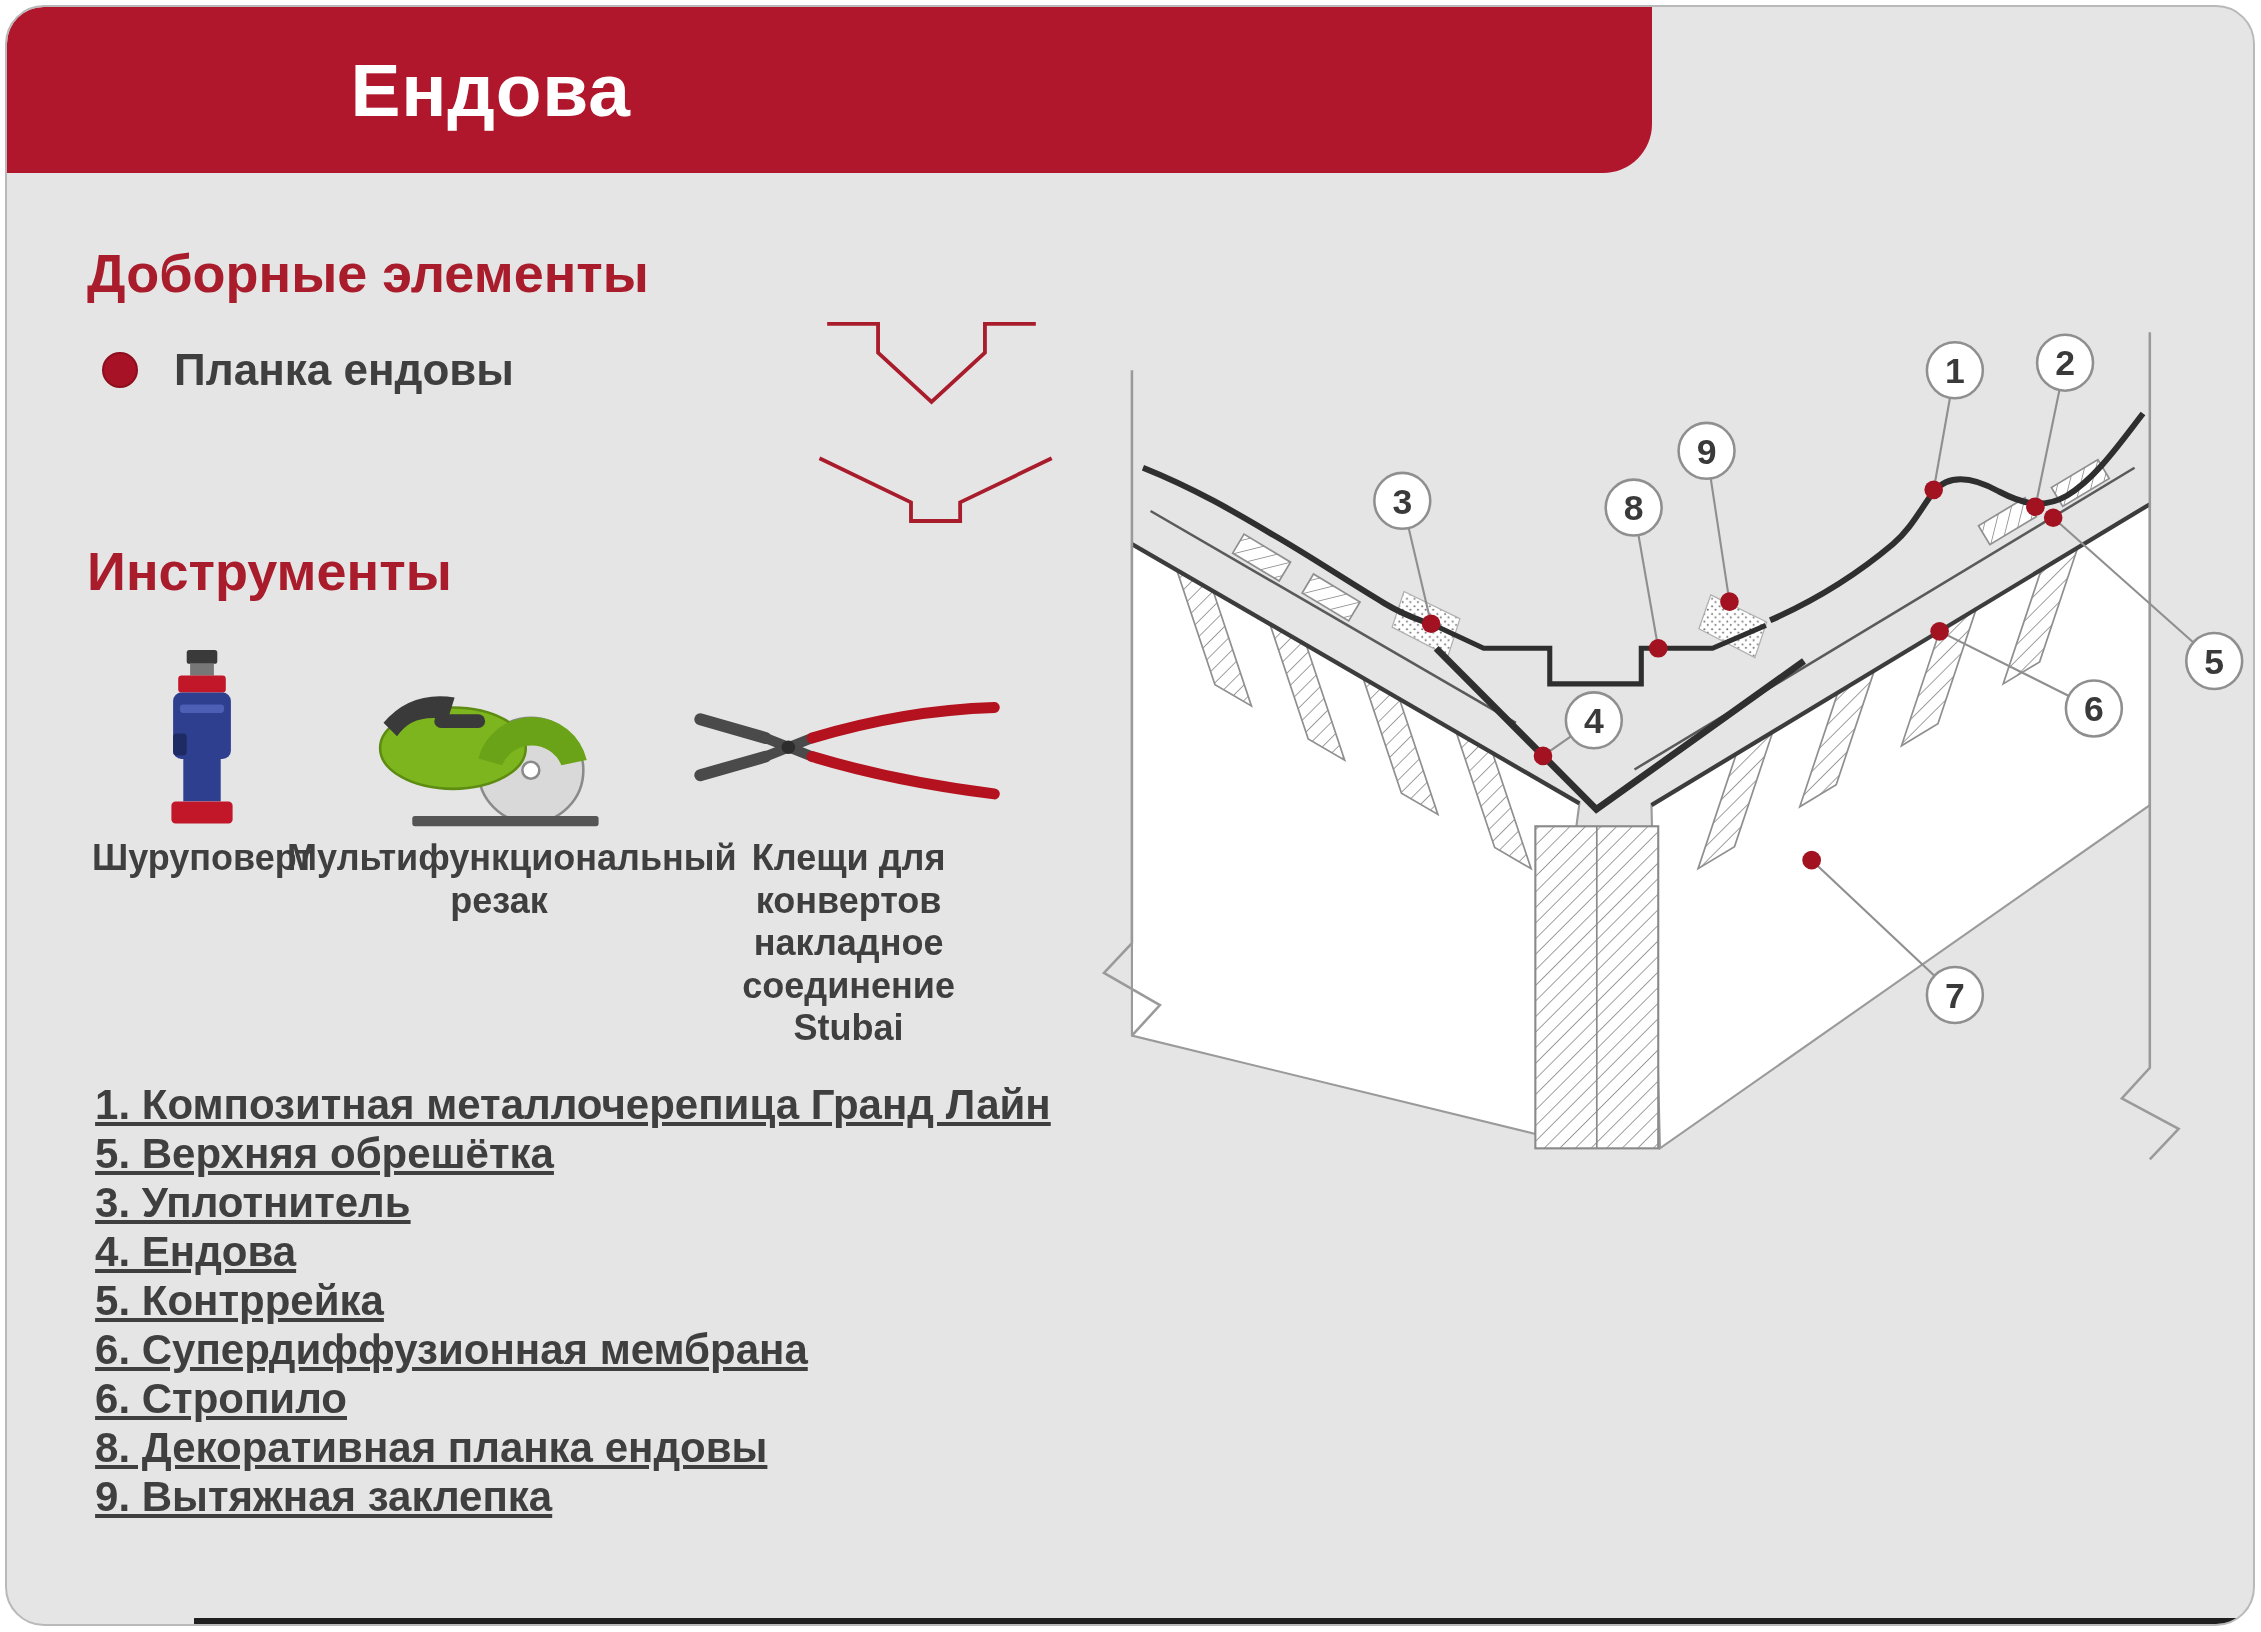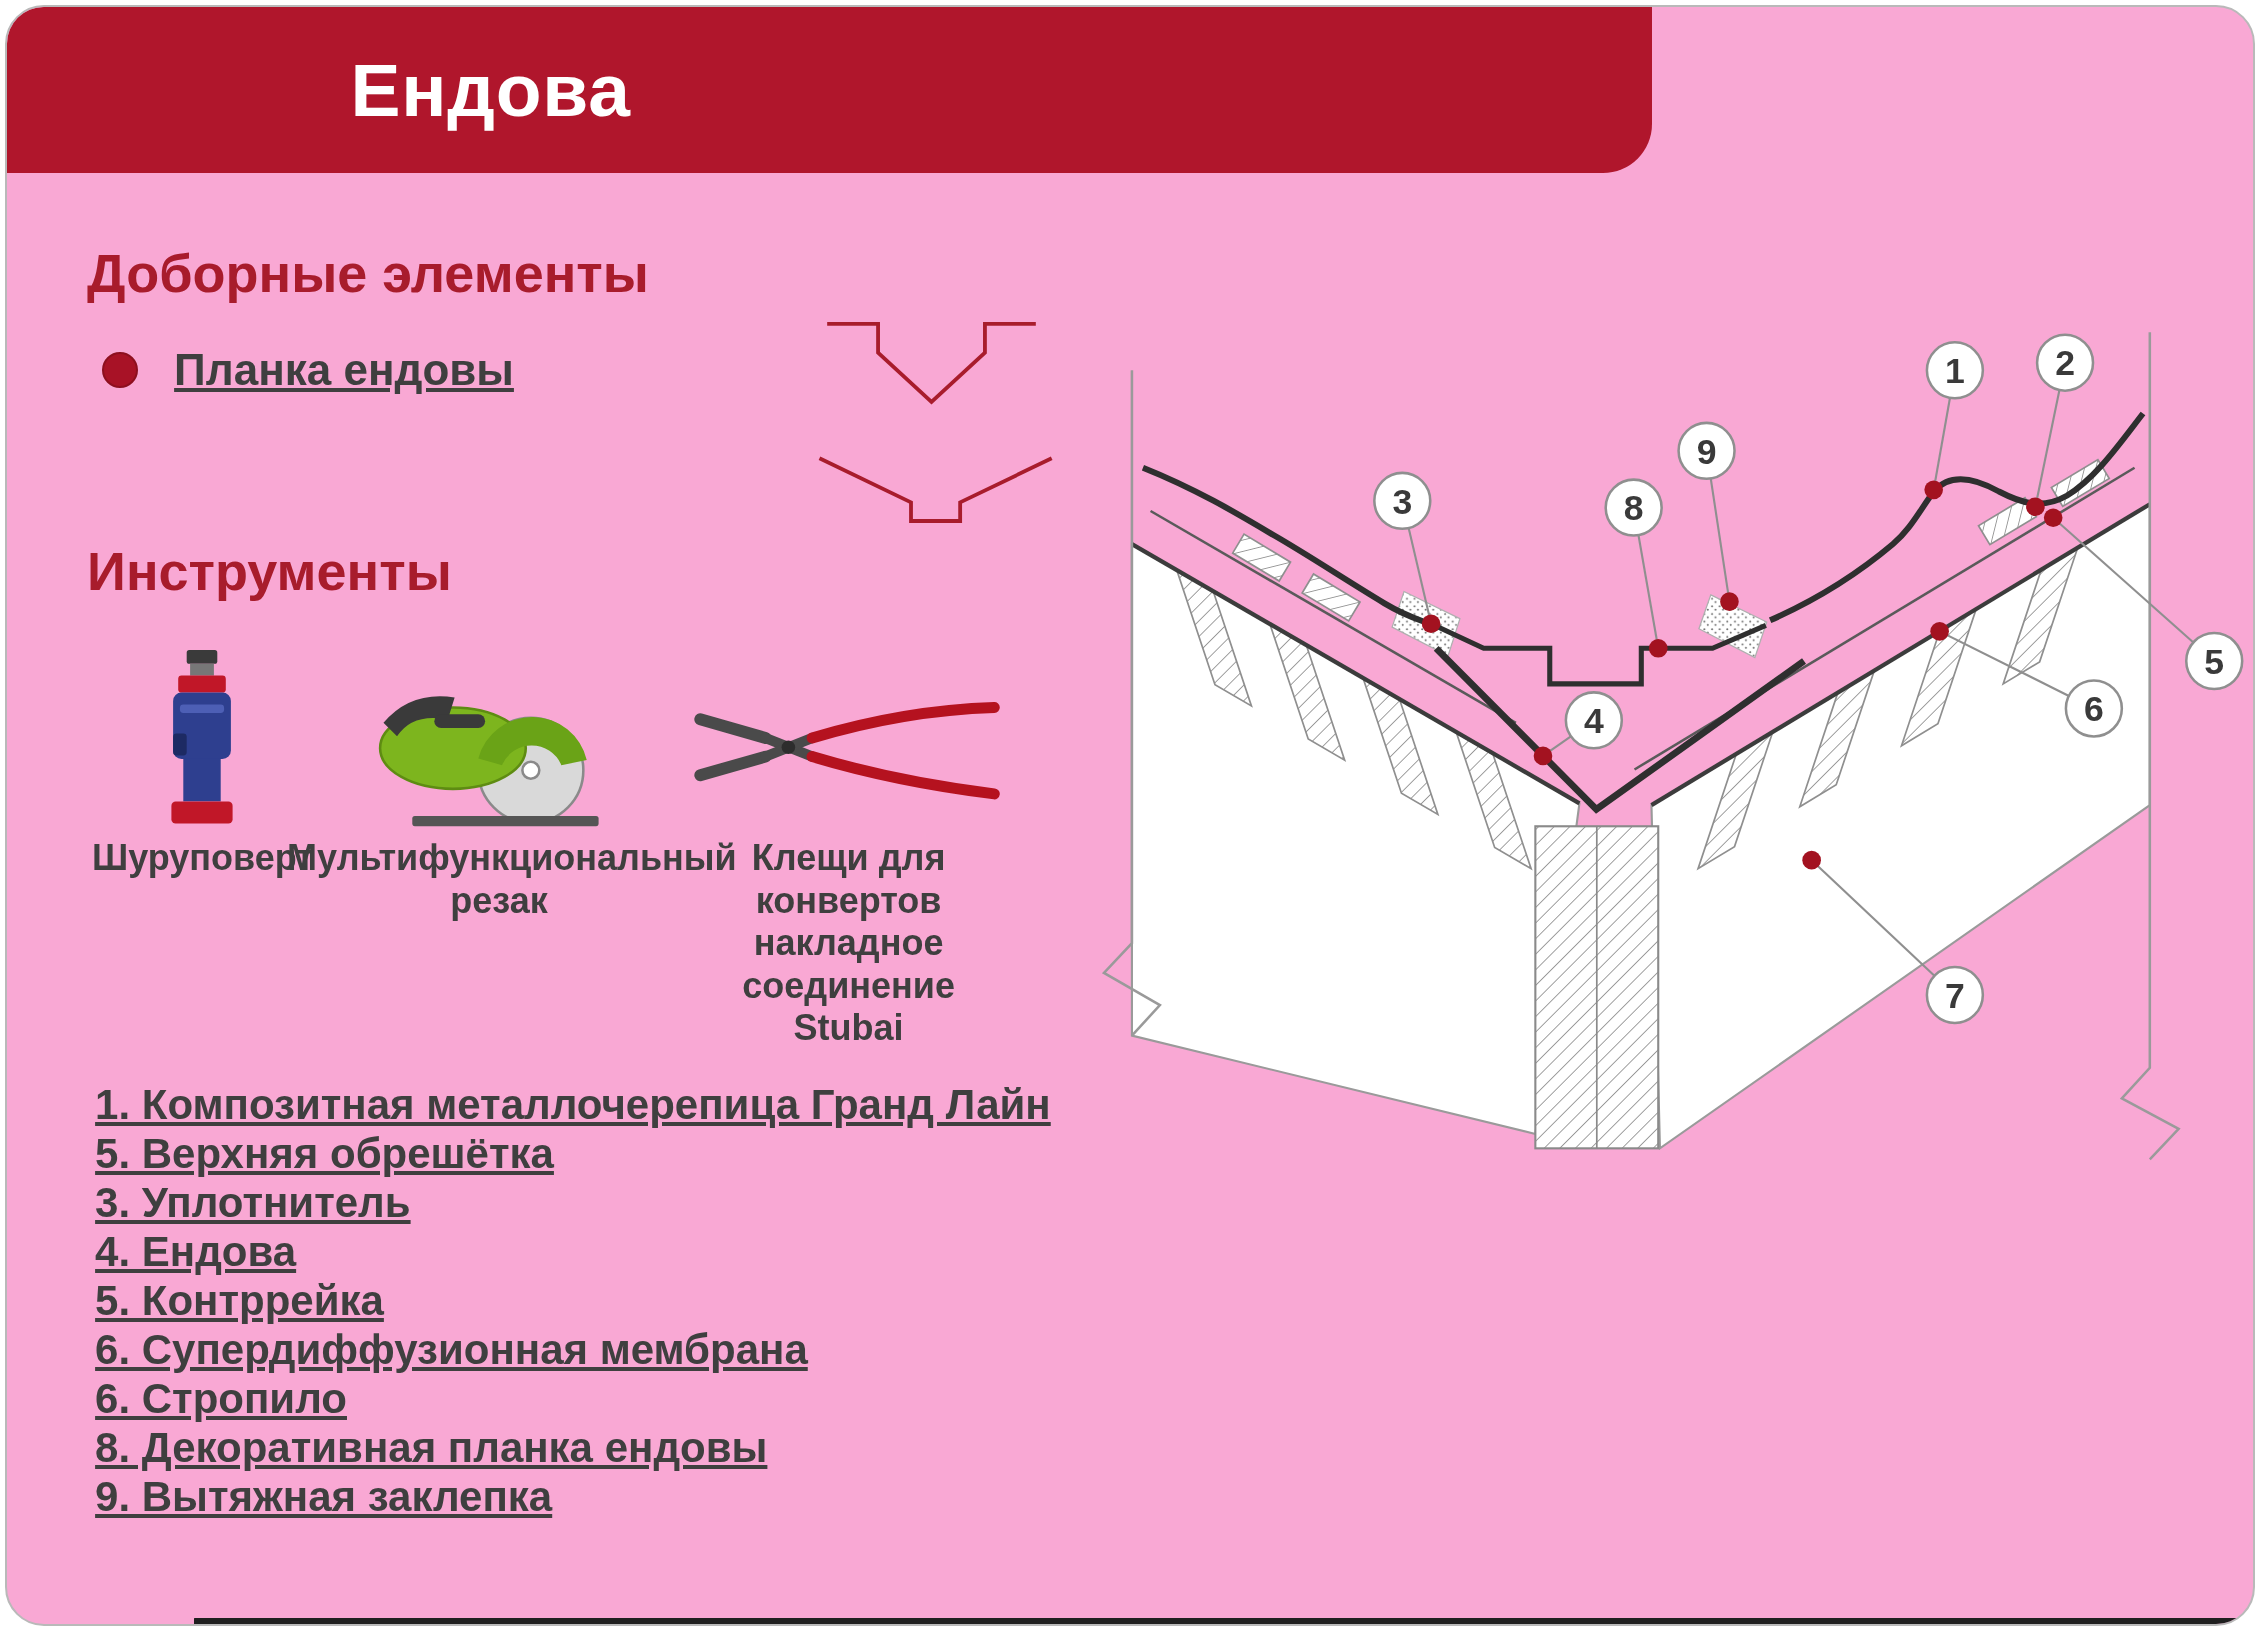--- a/index.html
+++ b/index.html
@@ -4,21 +4,21 @@
 <style>
   html,body{margin:0;padding:0;}
   body{
     width:2261px;height:1632px;position:relative;
     background:#ffffff;
     font-family:"Liberation Sans", sans-serif;
     color:#3f3f3f;
   }
   .page{
     position:absolute;left:5.1px;top:5.1px;width:2246px;height:1617px;
-    border:2.5px solid #b9b9b9;border-radius:39px;background:#f9a8d4;overflow:hidden;
+    border:2.5px solid #b9b9b9;border-radius:39px;background:#e5e5e5;overflow:hidden;
   }
   .bottom-bar{
     position:absolute;left:187px;bottom:0;width:2059px;height:6px;
     background:#1f1f1f;border-radius:3.4px 0 34px 0;
   }
   .banner{
     position:absolute;left:0;top:0;width:1645px;height:166px;
     background:#b0162c;border-radius:36px 0 49px 0;
   }
   .banner-title{
@@ -26,21 +26,21 @@
     display:flex;align-items:center;justify-content:center;
     color:#ffffff;font-size:75px;font-weight:bold;letter-spacing:0.8px;
   }
   .h-red{
     position:absolute;left:80px;margin:0;
     color:#a81c2c;font-size:54px;font-weight:bold;
   }
   .h-elements{top:235px;}
   .h-tools{top:533px;}
   .bullet-row{
-    position:absolute;left:95px;display:flex;align-items:center;gap:36px;height:51px;text-decoration:underline;
+    position:absolute;left:95px;display:flex;align-items:center;gap:36px;height:51px;
   }
   .bullet-row.r1{top:337px;}
   .bullet-row.r2{top:429px;}
   .bullet-dot{
     width:32px;height:32px;border-radius:50%;
     background:#a81226;border:2.5px solid #8d0f1f;flex:0 0 auto;
   }
   .bullet-label{font-size:44px;font-weight:bold;color:#3f3f3f;white-space:nowrap;}
   .profile{position:absolute;}
   #profile1{left:810px;top:305px;}

